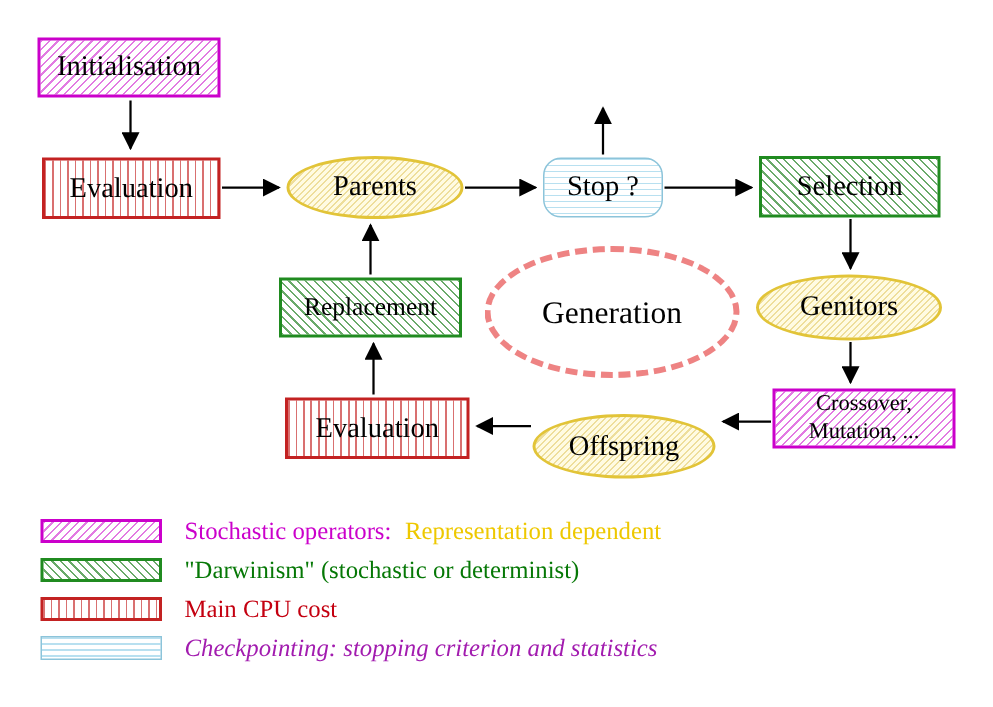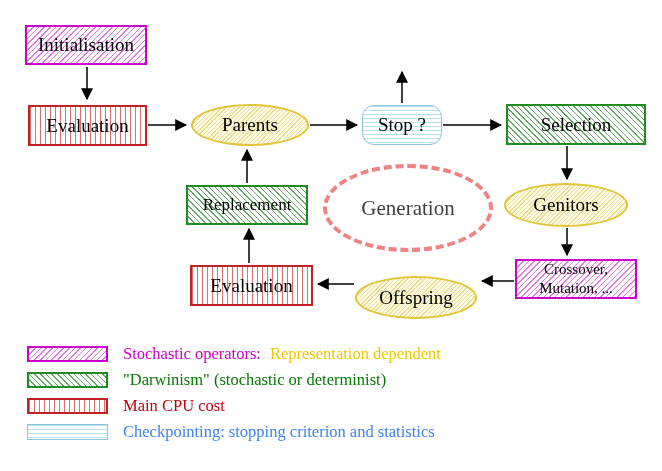--- a/index.html
+++ b/index.html
@@ -44,21 +44,21 @@
   }
   .ellipse{border-radius:50%;}
   .rounded{border-radius:12px;}
   .two-line{flex-direction:column;font-size:15px;line-height:1.3;}
   .generation-ellipse{
     position:absolute;
     box-sizing:border-box;
     border:4px dashed #ee8383;
     border-radius:50%;
     display:flex;align-items:center;justify-content:center;
-    color:#404040;
+    color:#000000;
     font-size:21px;
     background:transparent;
   }
   
   #arrows{position:absolute;left:0;top:0;pointer-events:none;}
   #arrows line{stroke:#000;stroke-width:1.5;}
   
   .legend-row{
     position:absolute;
     left:27px;
@@ -74,21 +74,21 @@
   }
   .legend-text{
     font-size:16.5px;
     white-space:nowrap;
     line-height:1;
   }
   .t-magenta{color:#cb00cb;}
   .t-gold{color:#eec800;margin-left:9px;}
   .t-green{color:#067806;}
   .t-red{color:#c40010;}
-  .t-blue{color:#3b82f6;}
+  .t-blue{color:#a21caf;font-style:italic;}
 </style>
 </head>
 <body>
 
 <div id="canvas">
 
   <svg id="arrows" width="662" height="471">
     <defs>
       <marker id="ah" viewBox="0 0 10 10" refX="9" refY="5" markerWidth="8" markerHeight="8" orient="auto-start-reverse">
         <path d="M0,0 L10,5 L0,10 z" fill="#000"></path>
@@ -117,21 +117,21 @@
   </div>
 
   <div class="node hatch-yellow ellipse" style="left:191px;top:104px;width:118px;height:42px;">
     <span>Parents</span>
   </div>
 
   <div class="node hatch-cyan rounded" style="left:362px;top:105px;width:80px;height:40px;">
     <span>Stop ?</span>
   </div>
 
-  <div class="node hatch-green" style="left:506px;top:104px;width:140px;height:41px;text-align:right;">
+  <div class="node hatch-green" style="left:506px;top:104px;width:121px;height:41px;text-align:right;">
     <span>Selection</span>
   </div>
 
   <div class="node hatch-green" style="left:186px;top:185px;width:122px;height:40px;font-size:17px;">
     <span>Replacement</span>
   </div>
 
   <div class="generation-ellipse" style="left:323px;top:164px;width:170px;height:88px;">
     <span>Generation</span>
   </div>

